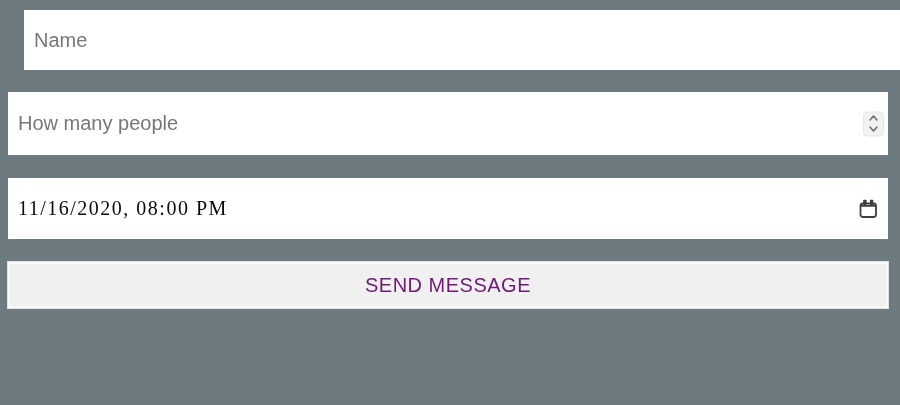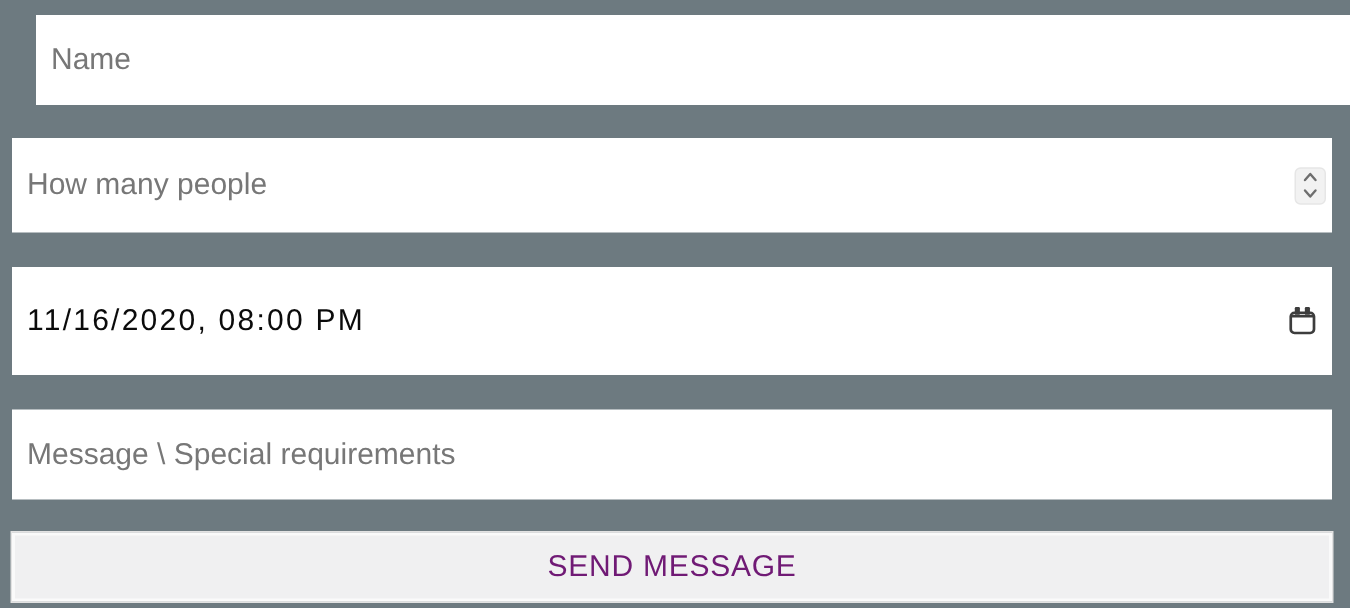--- a/index.html
+++ b/index.html
@@ -29,21 +29,21 @@
     outline: none;
     border-radius: 0;
     font-family: "Liberation Sans", "DejaVu Sans", sans-serif;
     font-size: 20px;
     color: #111111;
     padding: 0 30px 0 10px;
   }
   .field::placeholder { color: #777777; opacity: 1; }
   .h60 { height: 60px; }
   .h63 { height: 63px; }
-  .h61 { height: 72px; }
+  .h61 { height: 61px; font-family: Liberation Serif, serif; }
   .mb22 { margin-bottom: 22px; padding-left: 16px; }
   .mb23 { margin-bottom: 23px; }
   .field.date { letter-spacing: 1.5px; color: #0b0b0b; }
 
   
   .stepper {
     position: absolute;
     right: 4px;
     top: 50%;
     transform: translateY(-50%);
@@ -115,19 +115,16 @@
     <div class="calbtn">
       <svg width="19" height="21" viewBox="0 0 19 21">
         <rect x="1.5" y="5" width="15.5" height="13.5" rx="2.5" fill="none" stroke="#3d3d3d" stroke-width="1.8"></rect>
         <rect x="4.2" y="1.2" width="3.4" height="5.2" rx="0.8" fill="#3d3d3d"></rect>
         <rect x="10.9" y="1.2" width="3.4" height="5.2" rx="0.8" fill="#3d3d3d"></rect>
         <line x1="2" y1="7.3" x2="16.5" y2="7.3" stroke="#3d3d3d" stroke-width="1.8"></line>
       </svg>
     </div>
   </div>
 
-  <div class="field-wrap">
-    <input type="text" class="field h60" placeholder="Message \ Special requirements" style="">
-  </div>
 
   <button type="submit" class="send">SEND MESSAGE</button>
 
 </div>
 
 </body></html>

